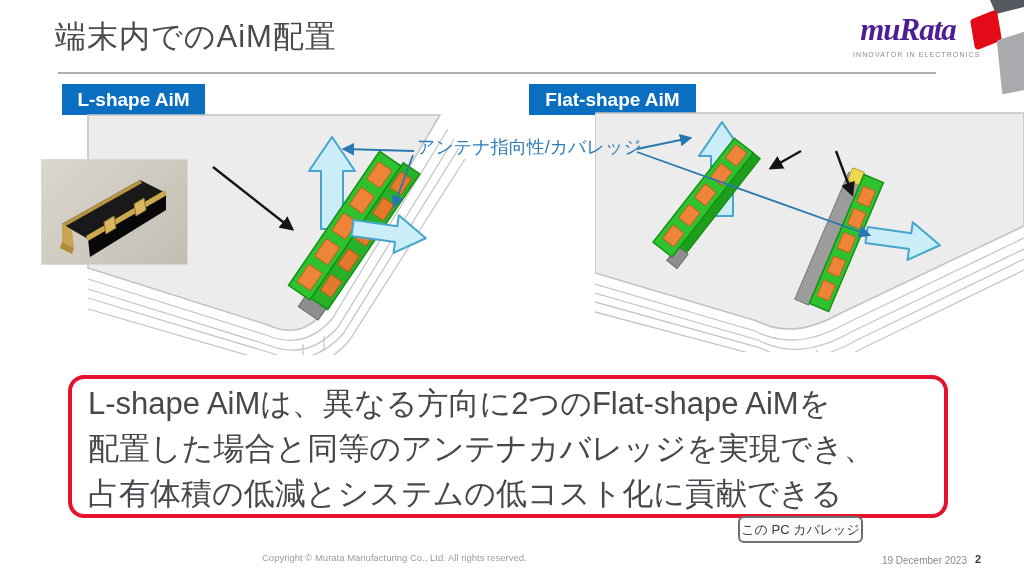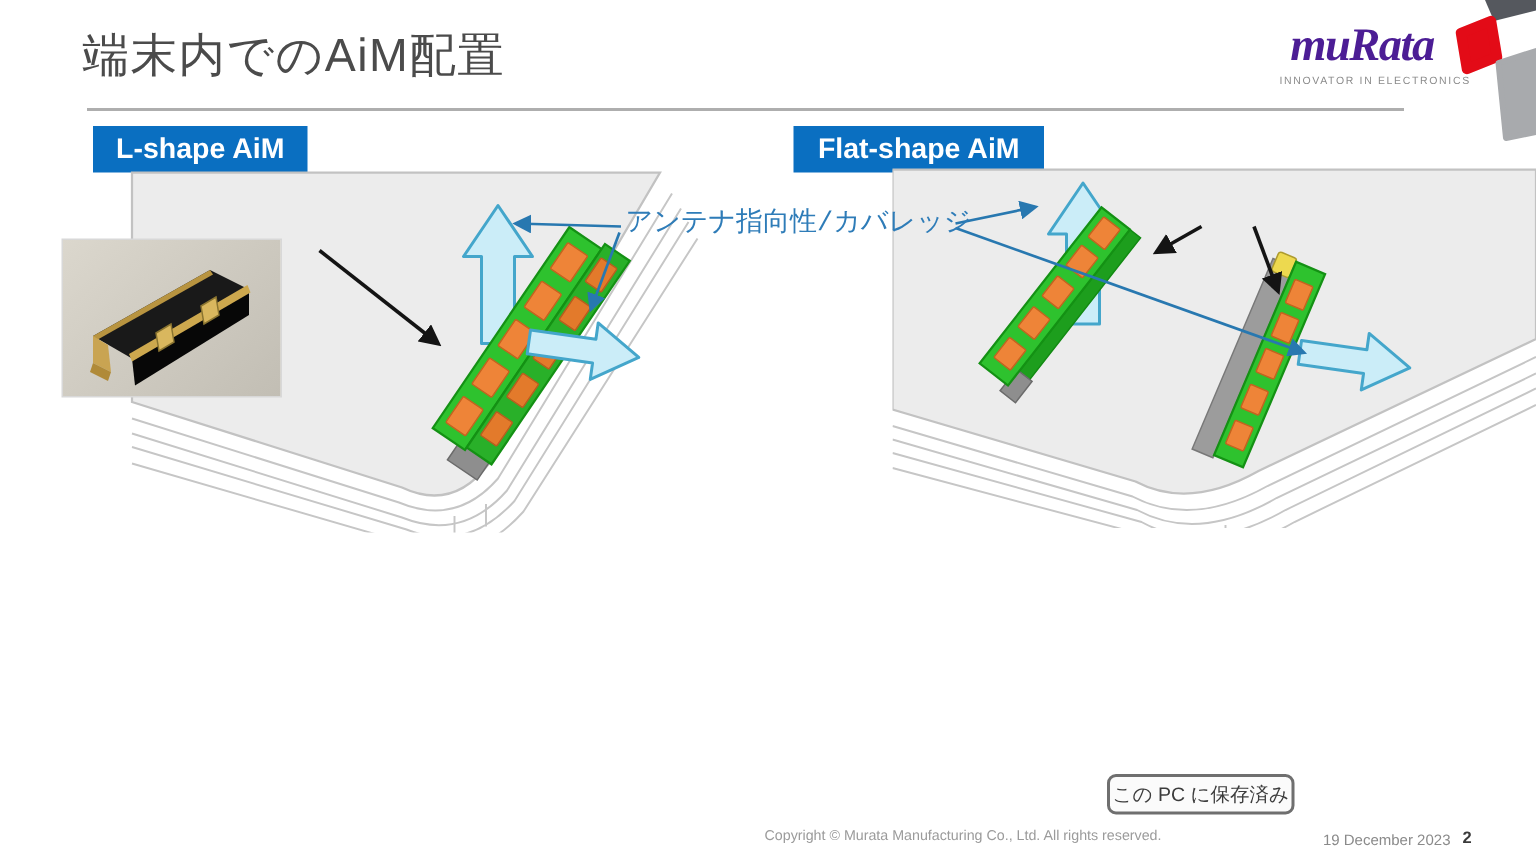--- a/index.html
+++ b/index.html
@@ -16,39 +16,39 @@
   .logo-tag{left:853px;top:51px;width:110px;font-size:7px;letter-spacing:1.1px;color:#8c8c8c;white-space:nowrap;}
   
   .chip{background:#0A6FC1;color:#ffffff;font-weight:bold;font-size:19px;
     display:flex;align-items:center;justify-content:center;white-space:nowrap;}
   .chip-left{left:62px;top:84px;width:143px;height:31px;}
   .chip-right{left:529px;top:84px;width:167px;height:31px;}
   
   .callout{font-size:20px;color:#1a1a1a;white-space:nowrap;}
   .callout-left{left:148px;top:134px;}
   .callout-right{left:773px;top:120px;}
-  .annotation{left:417px;top:135px;font-size:18px;color:#2E7CB8;white-space:nowrap;z-index:8;font-family:Liberation Mono, monospace;}
+  .annotation{left:417px;top:135px;font-size:18px;color:#2E7CB8;white-space:nowrap;z-index:8;}
   
   .svg-left{left:40px;top:113px;z-index:2;}
   .svg-right{left:595px;top:110px;z-index:2;}
   .photo{left:42px;top:160px;width:145px;height:104px;z-index:6;
     background:linear-gradient(135deg,#DBD7CD 0%,#CCC8BE 60%,#C2BEB4 100%);
     box-shadow:0 0 0 1px #d8d8d8;}
   .overlay{left:0;top:0;z-index:7;pointer-events:none;}
   
   .summary-box{left:68px;top:375px;width:880px;height:143px;box-sizing:border-box;
     background:#ffffff;border:4px solid #E5132D;border-radius:16px;
     padding:2px 16px 0 16px;z-index:4;}
   .sline{font-size:31px;line-height:45px;color:#47484d;white-space:nowrap;}
   
   .save-tip{left:738px;top:516px;width:125px;height:27px;box-sizing:border-box;
     background:#fbfbfb;border:2px solid #6f6f6f;border-radius:6px;z-index:10;
     display:flex;align-items:center;justify-content:center;font-size:13px;color:#3c3c3c;white-space:nowrap;}
   
-  .copyright{left:262px;top:552px;width:760px;text-align:center;font-size:9.5px;color:#9b9b9b;}
+  .copyright{left:262px;top:552px;width:760px;text-align:left;font-size:9.5px;color:#9b9b9b;}
   .footer-date{left:845px;top:555px;width:122px;text-align:right;font-size:10px;color:#8a8a8a;}
   .page-num{left:975px;top:553px;width:30px;font-size:11px;font-weight:bold;color:#3a3a3a;}
 </style>
 </head>
 <body>
 
 <div class="slide">
 
   <div class="abs page-title">端末内でのAiM配置</div>
   <div class="abs title-rule"></div>
@@ -178,20 +178,25 @@
       <line x1="637" y1="149" x2="690" y2="138" marker-end="url(#mBlue)"></line>
       <line x1="637" y1="152" x2="869" y2="235" marker-end="url(#mBlue)"></line>
     </g>
     <g stroke="#141414" stroke-width="2.4">
       <line x1="213" y1="167" x2="292" y2="229" marker-end="url(#mBlack)"></line>
       <line x1="801" y1="151" x2="771" y2="168" marker-end="url(#mBlack)"></line>
       <line x1="836" y1="151" x2="852" y2="194" marker-end="url(#mBlack)"></line>
     </g>
   </svg>
 
-
-  <div class="abs save-tip">この PC に保存済み</div>
+  <div class="abs summary-box">
+    <div class="sline">L-shape AiMは、異なる方向に2つのFlat-shape AiMを</div>
+    <div class="sline">配置した場合と同等のアンテナカバレッジを実現でき、</div>
+    <div class="sline">占有体積の低減とシステムの低コスト化に貢献できる</div>
+  </div>
+
+  <div class="abs save-tip">この PC カバレッジ</div>
 
   <div class="abs copyright">Copyright © Murata Manufacturing Co., Ltd. All rights reserved.</div>
   <div class="abs footer-date">19 December 2023</div>
   <div class="abs page-num">2</div>
 
 </div>
 
 </body></html>

